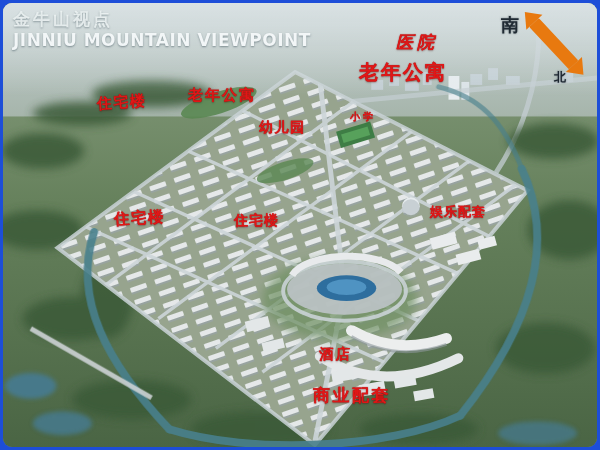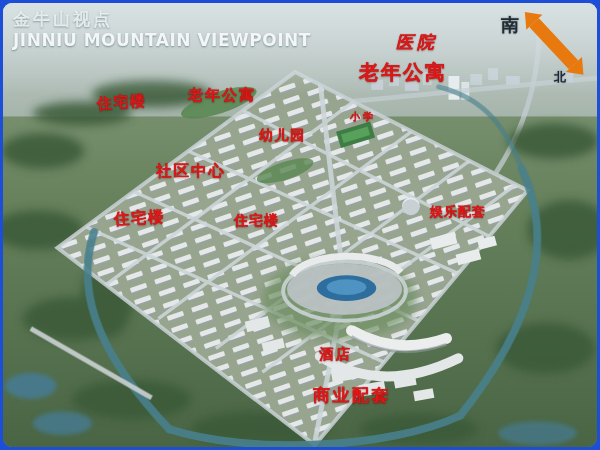--- a/index.html
+++ b/index.html
@@ -29,21 +29,21 @@
   .c-north{position:absolute;left:72px;top:66px;font-size:12px;font-weight:bold;color:#1c2630;
            text-shadow:0 0 2px rgba(10,20,30,.5);}
 
   
   .lbl{position:absolute;color:#e01717;font-weight:bold;white-space:nowrap;
        text-shadow:0 0 1px #8f0000,0 1px 2px rgba(60,0,0,.35);pointer-events:none;}
   .pos-0{left:393px;top:28px;font-size:17px;letter-spacing:4px;font-style:italic;}            
   .pos-1{left:356px;top:56px;font-size:20px;letter-spacing:2px;}            
   .pos-2{left:94px;top:90px;font-size:15px;letter-spacing:1.5px;transform:rotate(-4deg);} 
   .pos-3{left:185px;top:83px;font-size:15px;letter-spacing:2px;}            
-  .pos-4{left:256px;top:124px;font-size:14px;letter-spacing:1.5px;}         
+  .pos-4{left:256px;top:116px;font-size:14px;letter-spacing:1.5px;}         
   .pos-5{left:347px;top:107px;font-size:10px;letter-spacing:3px;}           
   .pos-6{left:153px;top:158px;font-size:15.5px;letter-spacing:2px;}         
   .pos-7{left:332px;top:162px;font-size:16px;letter-spacing:2px;}           
   .pos-8{left:111px;top:205px;font-size:15.5px;letter-spacing:1.5px;transform:rotate(-3deg);} 
   .pos-9{left:231px;top:209px;font-size:14px;letter-spacing:1px;}           
   .pos-10{left:427px;top:200px;font-size:13px;letter-spacing:1px;}          
   .pos-11{left:316px;top:314px;font-size:14.5px;letter-spacing:2px;margin-top:28px;}        
   .pos-12{left:310px;top:381px;font-size:17px;letter-spacing:2.5px;}        
 </style>
 </head>
@@ -190,20 +190,19 @@
       <span class="c-arrow"></span>
       <span class="c-north">北</span>
     </div>
 
     <div class="lbl pos-0">医院</div>
     <div class="lbl pos-1">老年公寓</div>
     <div class="lbl pos-2">住宅楼</div>
     <div class="lbl pos-3">老年公寓</div>
     <div class="lbl pos-4">幼儿园</div>
     <div class="lbl pos-5">小学</div>
-    <div class="lbl pos-6">社区中心</div>
     <div class="lbl pos-8">住宅楼</div>
     <div class="lbl pos-9">住宅楼</div>
     <div class="lbl pos-10">娱乐配套</div>
     <div class="lbl pos-11">酒店</div>
     <div class="lbl pos-12">商业配套</div>
   </div>
 </div>
 
 </body></html>

